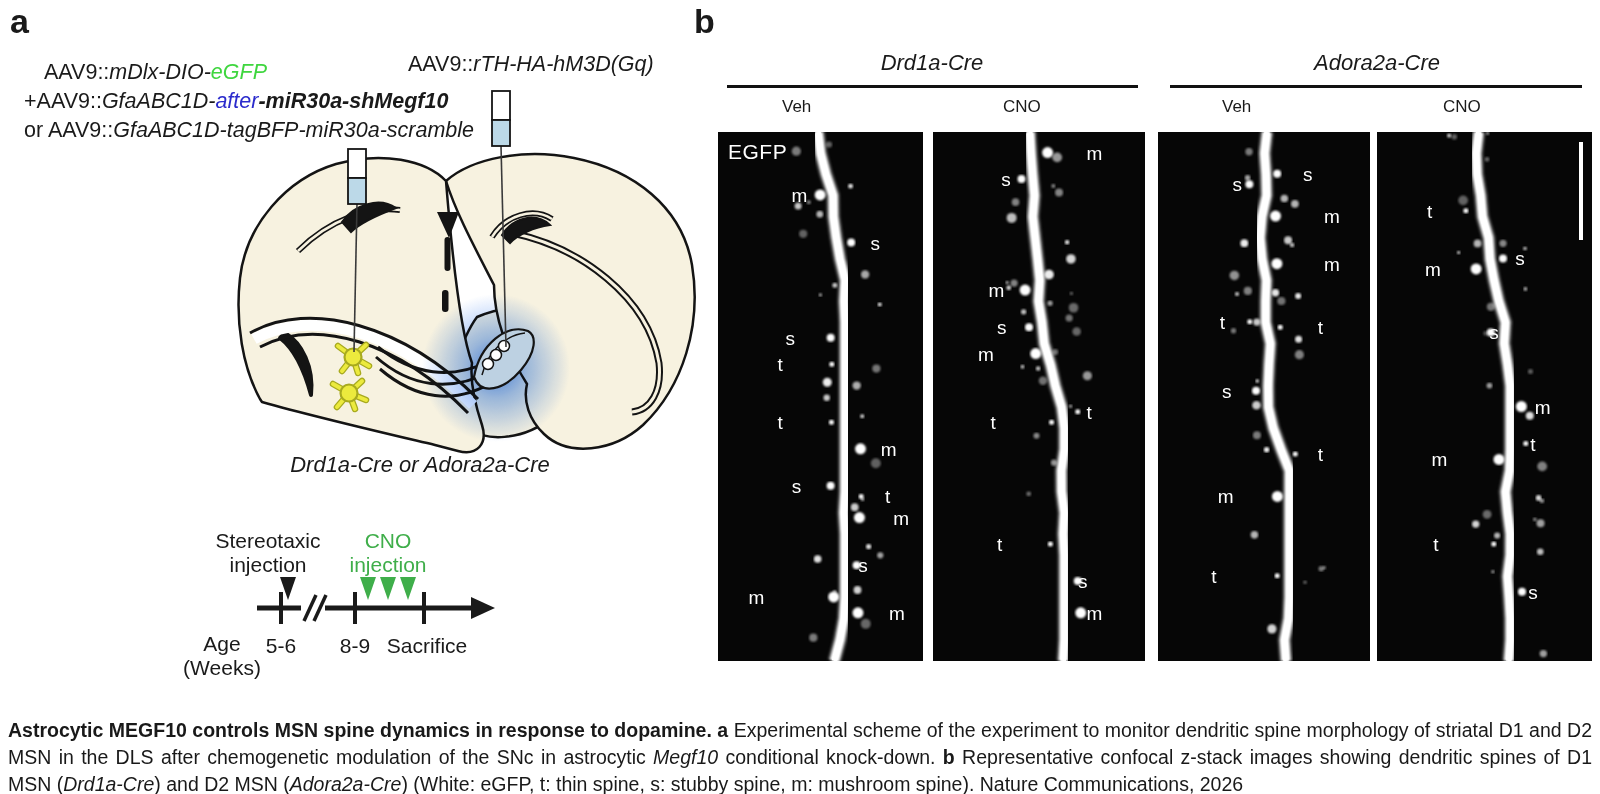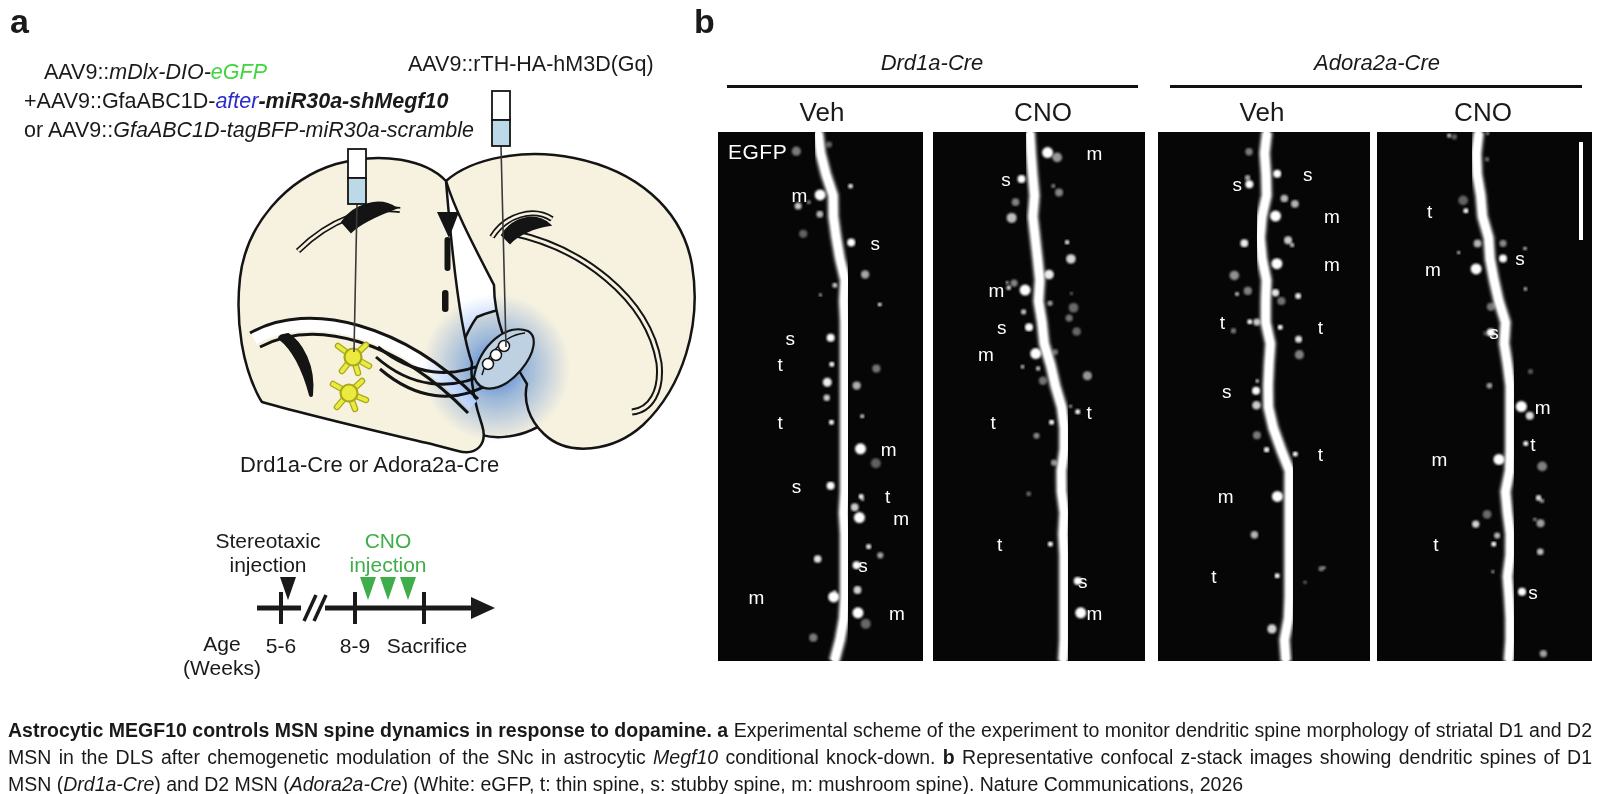--- a/index.html
+++ b/index.html
@@ -2,45 +2,45 @@
 <html style="--egfp_green: #3fd63f; --tagbfp_blue: #2b2bcc; --cno_green: #3fae4a; --brain_cream: #f7f2e0; --astro_yellow: #ecea3d; --astro_outline: #a8aa1e; --glow_blue: #2f72ee; --syringe_blue: #bcd9e8; --snc_fill: #bdd1e2; --ink: #141414;"><head>
 <meta charset="utf-8">
 <style>
   html,body{margin:0;padding:0;background:#fff;}
   .fig{position:relative;width:1600px;height:794px;background:#fff;overflow:hidden;
        font-family:"Liberation Sans",sans-serif;color:#1a1a1a;}
   .abs{position:absolute;}
   .panel-letter{font-size:34px;font-weight:bold;line-height:1;}
   .construct{font-size:21.5px;line-height:29px;white-space:nowrap;}
   .construct .ind{padding-left:20px;}
-  .brain-caption{font-size:22px;width:360px;}
+  .brain-caption{font-style:italic;font-size:22px;text-align:center;width:360px;}
   .grp-title{font-style:italic;font-size:22px;text-align:center;width:400px;}
   .grp-underline{height:3px;background:#111;}
-  .cond-label{font-size:26px;text-align:center;width:80px;}
+  .cond-label{font-size:17px;text-align:left;width:80px;}
   .micro{position:absolute;background:#060606;overflow:hidden;}
   .micro svg{position:absolute;left:0;top:0;}
   .egfp-label{position:absolute;left:10px;top:8px;color:#fff;font-size:21px;letter-spacing:.5px;}
   .scalebar{position:absolute;right:9px;top:10px;width:4px;height:98px;background:#fff;}
   .caption{position:absolute;left:8px;top:697px;width:1584px;font-size:19.5px;line-height:27px;
            text-align:justify;color:#191919;}
   text{font-family:"Liberation Sans",sans-serif;}
 </style>
 </head>
 <body>
 
 <div class="fig">
 
   <div class="abs panel-letter" style="left:10px;top:4px;">a</div>
 
   <div class="abs construct" style="left:24px;top:58px;">
     <div class="ind"><span>AAV9::</span><span style="font-style: italic;">mDlx-DIO-</span><span style="font-style: italic; color: rgb(63, 214, 63);">eGFP</span></div>
-    <div><span>+AAV9::</span><span style=" text-align: right;">GfaABC1D-</span><span style="font-style: italic; color: rgb(43, 43, 204);">after</span><span style="font-style: italic; font-weight: bold;">-miR30a-shMegf10</span></div>
+    <div><span>+AAV9::</span><span style="font-style: italic; text-align: right;">GfaABC1D-</span><span style="font-style: italic; color: rgb(43, 43, 204);">after</span><span style="font-style: italic; font-weight: bold;">-miR30a-shMegf10</span></div>
     <div><span>or AAV9::</span><span style="font-style: italic; margin-top: 11px;">GfaABC1D-tagBFP-miR30a-scramble</span></div>
   </div>
-  <div class="abs construct" style="left:408px;top:50px;"><span>AAV9::</span><span style="">rTH-HA-hM3D(Gq)</span></div>
+  <div class="abs construct" style="left:408px;top:50px;"><span>AAV9::</span><span style="font-style: italic;">rTH-HA-hM3D(Gq)</span></div>
 
   <svg class="abs" style="left:230px;top:85px;" width="475" height="400" viewBox="0 0 475 400">
     <defs>
       <radialGradient id="glowGrad">
         <stop offset="0%" stop-color="#2f72ee" stop-opacity="0.95"></stop>
         <stop offset="40%" stop-color="#4e8bf2" stop-opacity="0.55"></stop>
         <stop offset="100%" stop-color="#4e8bf2" stop-opacity="0"></stop>
       </radialGradient>
     </defs>
     <g stroke="#141414" stroke-width="2.5" fill="var(--brain_cream)" stroke-linejoin="round">

